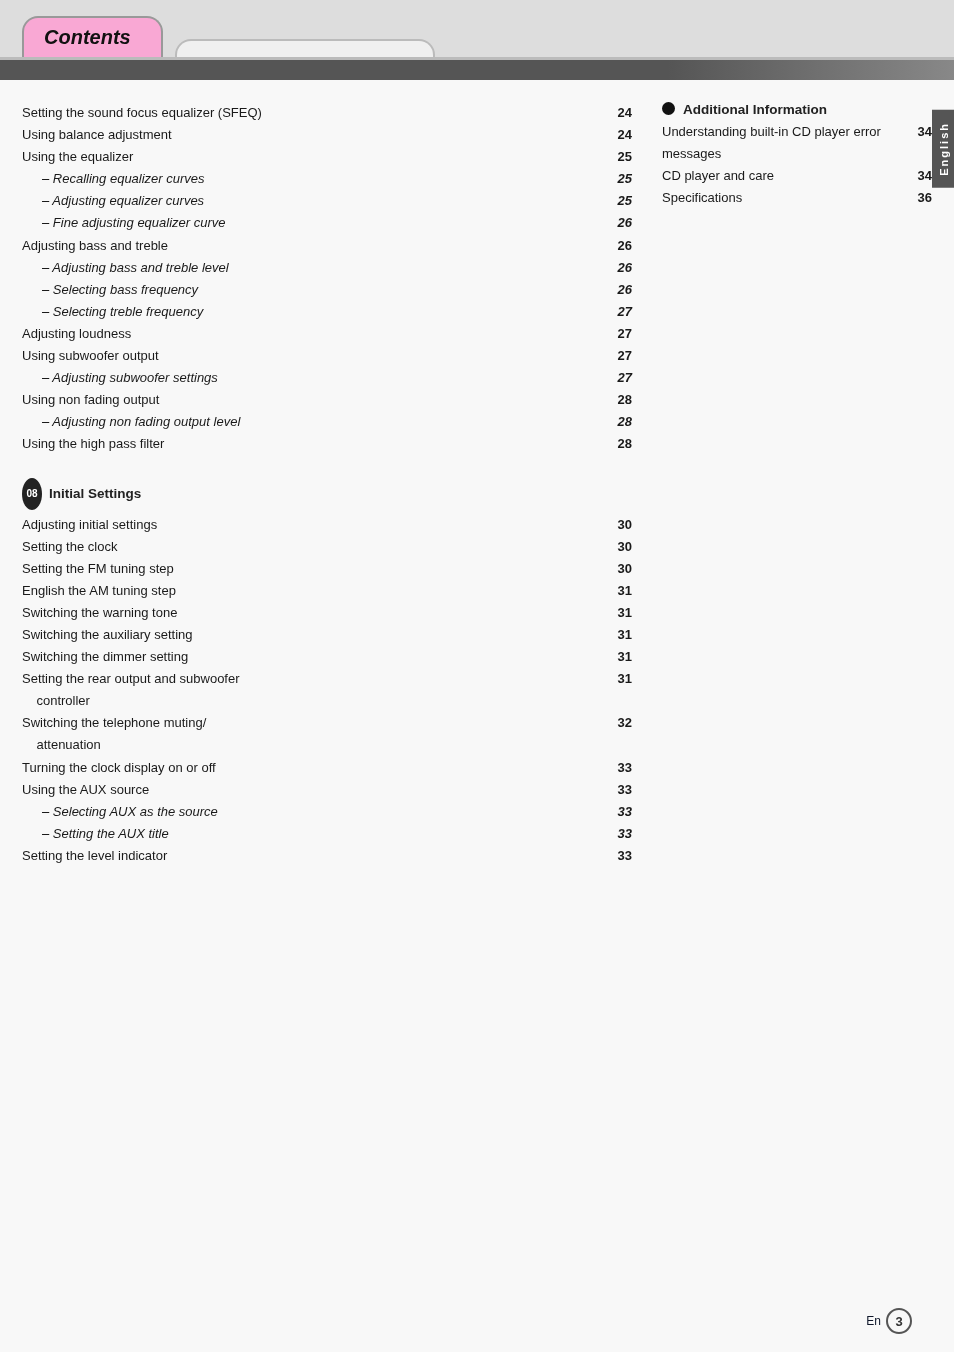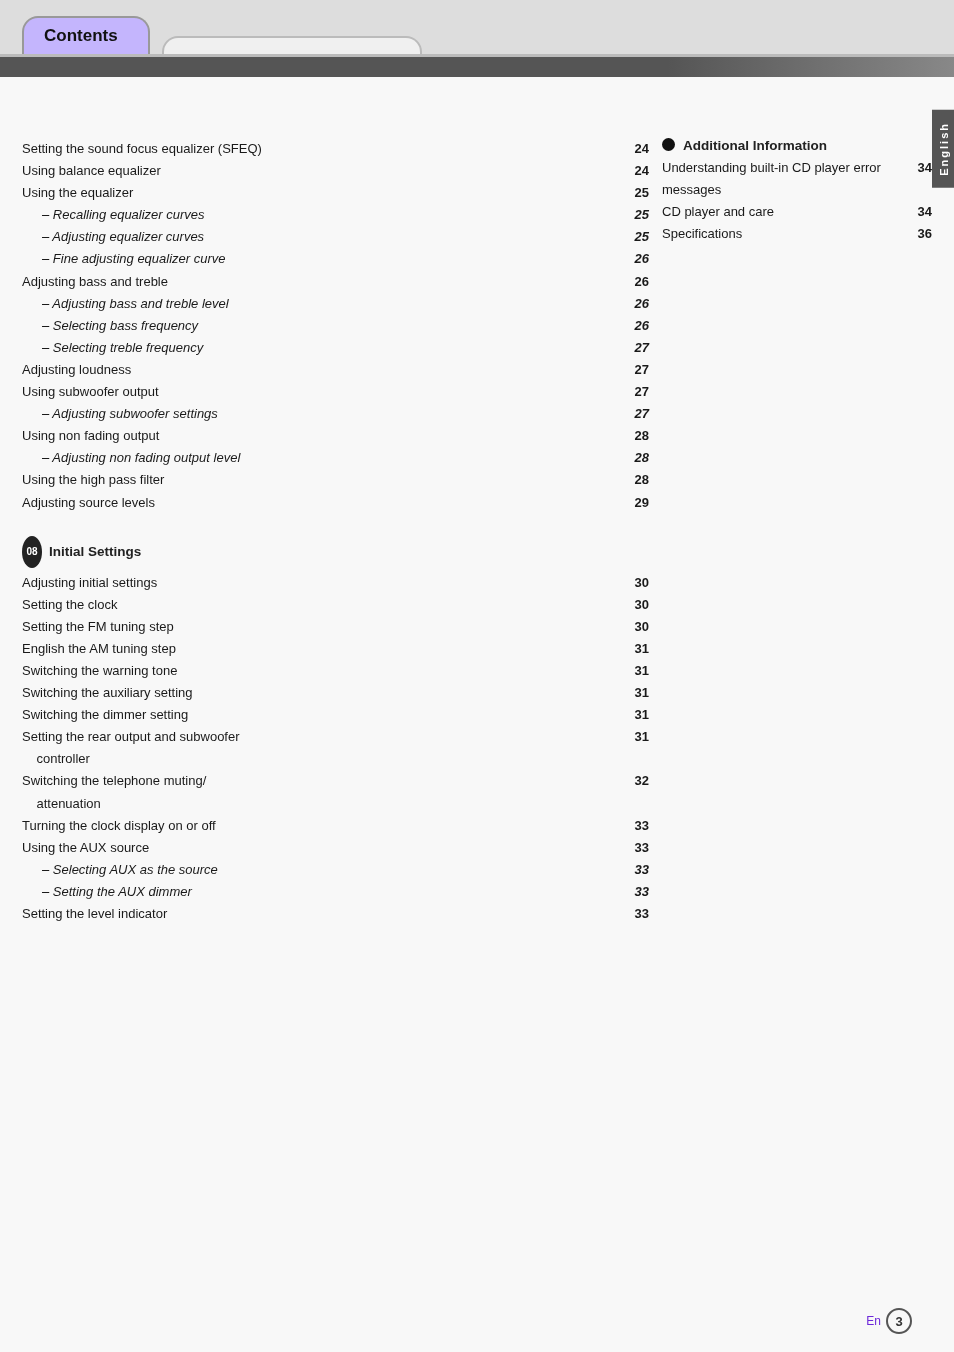--- a/index.html
+++ b/index.html
@@ -8,21 +8,21 @@
       min-height: 1352px;
       background: #e8e8e8;
       font-family: Arial, Helvetica, sans-serif;
       font-size: 13px;
       color: #222;
       position: relative;
     }
 
     .en-label {
       font-size: 12px;
-      color: #6d28d9;
+      color: #0f172a;
     }
 
     .page-wrapper {
       background: #f8f8f8;
       min-height: 1352px;
       position: relative;
     }
 
     .header-section {
       background: #ddd;
@@ -36,24 +36,25 @@
       padding: 16px 22px 0 22px;
       gap: 12px;
     }
 
     .tab-contents {
       display: inline-block;
       border: 2px solid #999;
       border-bottom: none;
       border-radius: 16px 16px 0 0;
       padding: 8px 30px 8px 20px;
-      font-size: 17px;
-      font-weight: bold;
-      background: #c4b5fd;
+      font-size: 20px;
+      font-weight: bold;
+      background: #f9a8d4;
       color: #111;
+      font-style: italic;
     }
 
     .tab-other {
       display: inline-block;
       border: 2px solid #bbb;
       border-bottom: none;
       border-radius: 16px 16px 0 0;
       padding: 8px 30px 8px 20px;
       font-size: 14px;
       background: #f0f0f0;
@@ -62,22 +63,21 @@
     }
 
     .color-strip {
       height: 20px;
       background: linear-gradient(to right, #555 70%, #888 100%);
     }
 
     .content-area {
       padding: 22px 22px 60px 22px;
       display: flex;
-      gap: 13px;
-      margin-top: 39px;
+      gap: 30px;
     }
 
     .col-left {
       flex: 1;
     }
     .col-right {
       flex: 0 0 270px;
     }
 
     .toc-line {
@@ -201,21 +201,21 @@
   <div class="content-area">
 
     <div class="col-left">
 
       <div>
         <div class="toc-line">
           <span class="text">Setting the sound focus equalizer (SFEQ)</span>
           <span class="num">24</span>
         </div>
         <div class="toc-line">
-          <span class="text">Using balance equalizer</span>
+          <span class="text">Using balance adjustment</span>
           <span class="num">24</span>
         </div>
         <div class="toc-line">
           <span class="text">Using the equalizer</span>
           <span class="num">25</span>
         </div>
         <div class="toc-line dash-item">
           <span class="text">– Recalling equalizer curves</span>
           <span class="num">25</span>
         </div>
@@ -259,24 +259,20 @@
           <span class="text">Using non fading output</span>
           <span class="num">28</span>
         </div>
         <div class="toc-line dash-item">
           <span class="text">– Adjusting non fading output level</span>
           <span class="num">28</span>
         </div>
         <div class="toc-line">
           <span class="text">Using the high pass filter</span>
           <span class="num">28</span>
-        </div>
-        <div class="toc-line">
-          <span class="text">Adjusting source levels</span>
-          <span class="num">29</span>
         </div>
       </div>
 
       <div class="sec-heading">
         <div class="sec-num-circle">08</div>
         <span class="sec-heading-text">Initial Settings</span>
       </div>
 
       <div>
         <div class="toc-line">
@@ -325,21 +321,21 @@
         </div>
         <div class="toc-line">
           <span class="text">Using the AUX source</span>
           <span class="num">33</span>
         </div>
         <div class="toc-line dash-item">
           <span class="text">– Selecting AUX as the source</span>
           <span class="num">33</span>
         </div>
         <div class="toc-line dash-item">
-          <span class="text">– Setting the AUX dimmer</span>
+          <span class="text">– Setting the AUX title</span>
           <span class="num">33</span>
         </div>
         <div class="toc-line">
           <span class="text">Setting the level indicator</span>
           <span class="num">33</span>
         </div>
       </div>
 
     </div>
 

